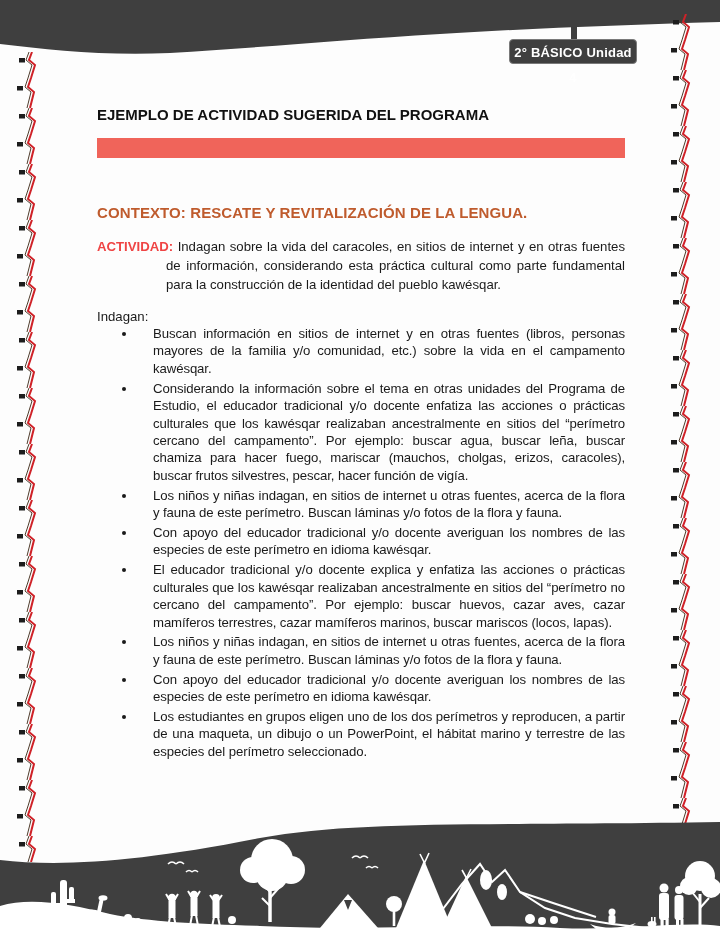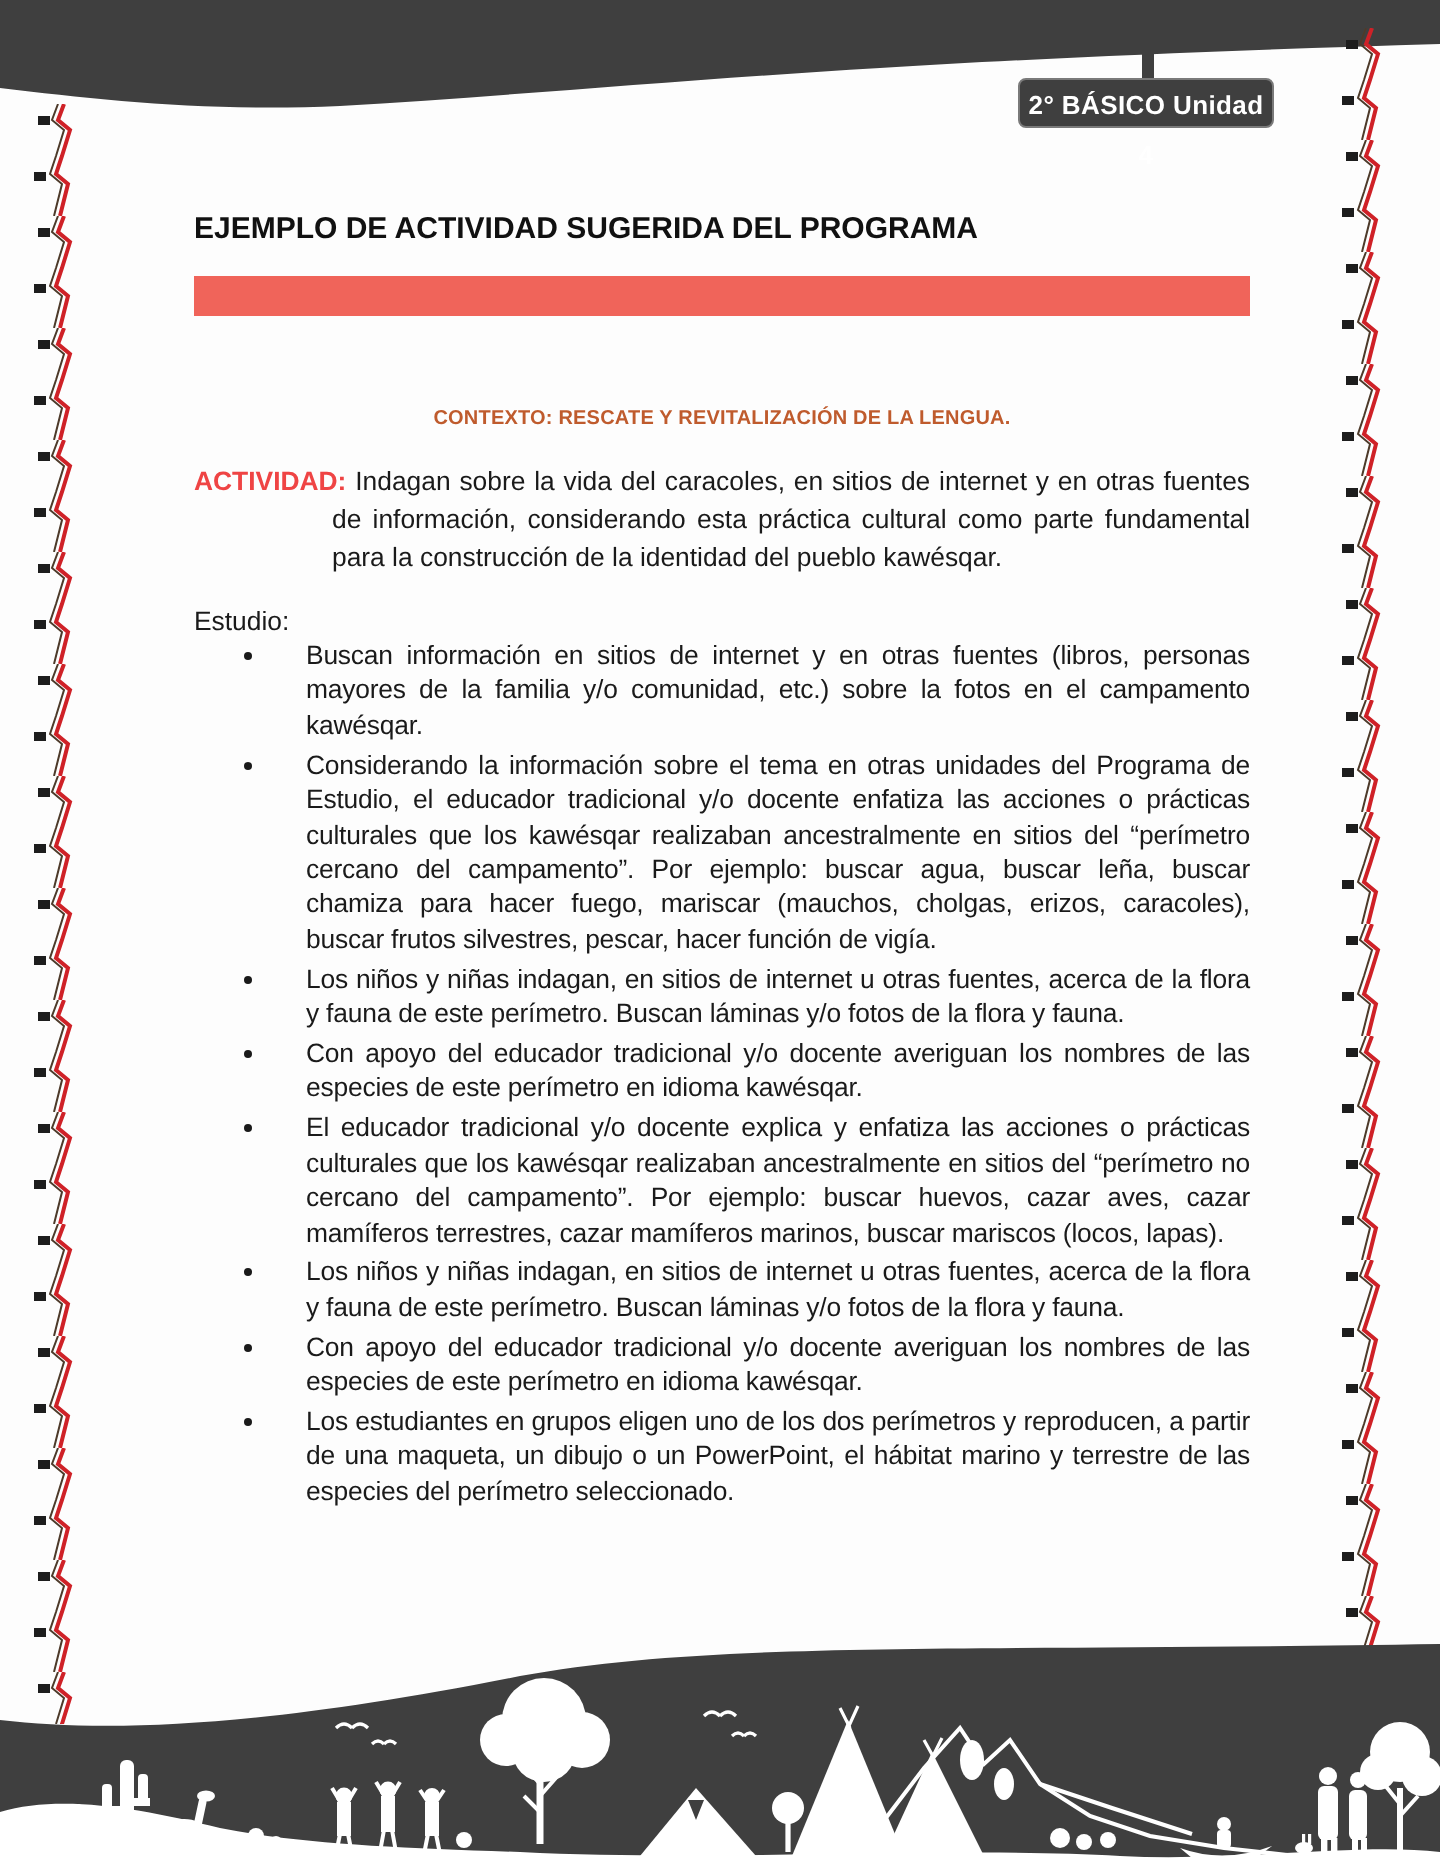--- a/index.html
+++ b/index.html
@@ -14,21 +14,21 @@
   .border-deco{position:absolute;}
   .border-left{left:12px;top:52px;}
   .border-right{left:666px;top:14px;}
   .content{position:absolute;left:97px;top:106px;width:528px;}
   .title{margin:0 0 15px 0;font-size:15px;font-weight:bold;text-align:left;color:#111;}
   .ejes{background:#f0645a;padding:7px 12px 13px 10px;margin:0 0 46px 0;}
   .ejes-heading{color:#ffffff;font-weight:bold;font-size:12.5px;letter-spacing:.2px;}
   .ejes ul{margin:8px 0 0 0;padding:0 4px 0 42px;list-style:disc outside;}
   .ejes li{color:#a22c20;font-weight:bold;font-size:12.5px;line-height:19px;
            margin-bottom:3px;padding-left:10px;text-align:left;}
-  .contexto{margin:0 0 16px 0;font-size:10px;font-weight:bold;color:#bf5b2d;letter-spacing:.1px;text-align:center;}
+  .contexto{margin:0 0 16px 0;font-size:15px;font-weight:bold;color:#bf5b2d;letter-spacing:.1px;}
   .actividad{margin:0 0 15px 0;font-size:13.2px;line-height:19px;text-align:justify;
              padding-left:69px;text-indent:-69px;color:#1a1a1a;}
   .actividad .alabel{color:#ef4444;font-weight:bold;}
   .ej-heading{font-size:13.2px;margin:0 0 1px 0;color:#1a1a1a;}
   .ej-list{margin:0;padding:0 0 0 40px;list-style:disc outside;}
   .ej-list li{font-size:13.2px;line-height:17.4px;margin-bottom:2.5px;padding-left:16px;
               text-align:justify;color:#1a1a1a;letter-spacing:-0.1px;}
   .bottom-art{position:absolute;left:0;top:820px;}
 </style>
 </head>
@@ -62,23 +62,23 @@
 
     <h1 class="title">EJEMPLO DE ACTIVIDAD SUGERIDA DEL PROGRAMA</h1>
 
     <section class="ejes">
     </section>
 
     <h2 class="contexto">CONTEXTO: RESCATE Y REVITALIZACIÓN DE LA LENGUA.</h2>
 
     <p class="actividad"><span class="alabel">ACTIVIDAD:</span> <span>Indagan sobre la vida del caracoles, en sitios de internet y en otras fuentes de información, considerando esta práctica cultural como parte fundamental para la construcción de la identidad del pueblo kawésqar.</span></p>
 
-    <div class="ej-heading">Estudio:</div>
+    <div class="ej-heading">Indagan:</div>
     <ul class="ej-list">
-        <li>Buscan información en sitios de internet y en otras fuentes (libros, personas mayores de la familia y/o comunidad, etc.) sobre la fotos en el campamento kawésqar.</li>
+        <li>Buscan información en sitios de internet y en otras fuentes (libros, personas mayores de la familia y/o comunidad, etc.) sobre la vida en el campamento kawésqar.</li>
         <li>Considerando la información sobre el tema en otras unidades del Programa de Estudio, el educador tradicional y/o docente enfatiza las acciones o prácticas culturales que los kawésqar realizaban ancestralmente en sitios del “perímetro cercano del campamento”. Por ejemplo: buscar agua, buscar leña, buscar chamiza para hacer fuego, mariscar (mauchos, cholgas, erizos, caracoles), buscar frutos silvestres, pescar, hacer función de vigía.</li>
         <li>Los niños y niñas indagan, en sitios de internet u otras fuentes, acerca de la flora y fauna de este perímetro. Buscan láminas y/o fotos de la flora y fauna.</li>
         <li>Con apoyo del educador tradicional y/o docente averiguan los nombres de las especies de este perímetro en idioma kawésqar.</li>
         <li>El educador tradicional y/o docente explica y enfatiza las acciones o prácticas culturales que los kawésqar realizaban ancestralmente en sitios del “perímetro no cercano del campamento”. Por ejemplo: buscar huevos, cazar aves, cazar mamíferos terrestres, cazar mamíferos marinos, buscar mariscos (locos, lapas).</li>
         <li>Los niños y niñas indagan, en sitios de internet u otras fuentes, acerca de la flora y fauna de este perímetro. Buscan láminas y/o fotos de la flora y fauna.</li>
         <li>Con apoyo del educador tradicional y/o docente averiguan los nombres de las especies de este perímetro en idioma kawésqar.</li>
         <li>Los estudiantes en grupos eligen uno de los dos perímetros y reproducen, a partir de una maqueta, un dibujo o un PowerPoint, el hábitat marino y terrestre de las especies del perímetro seleccionado.</li>
       </ul>
 
   </main>

